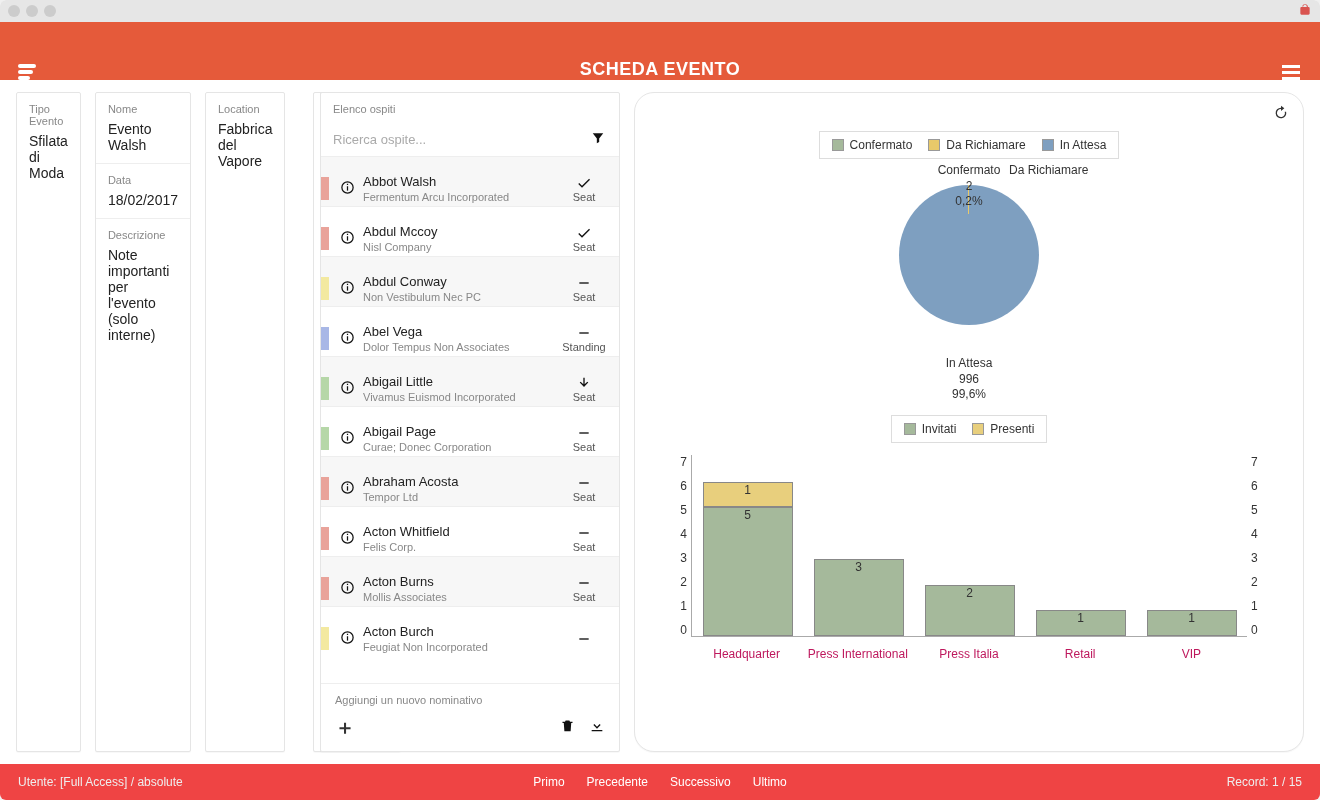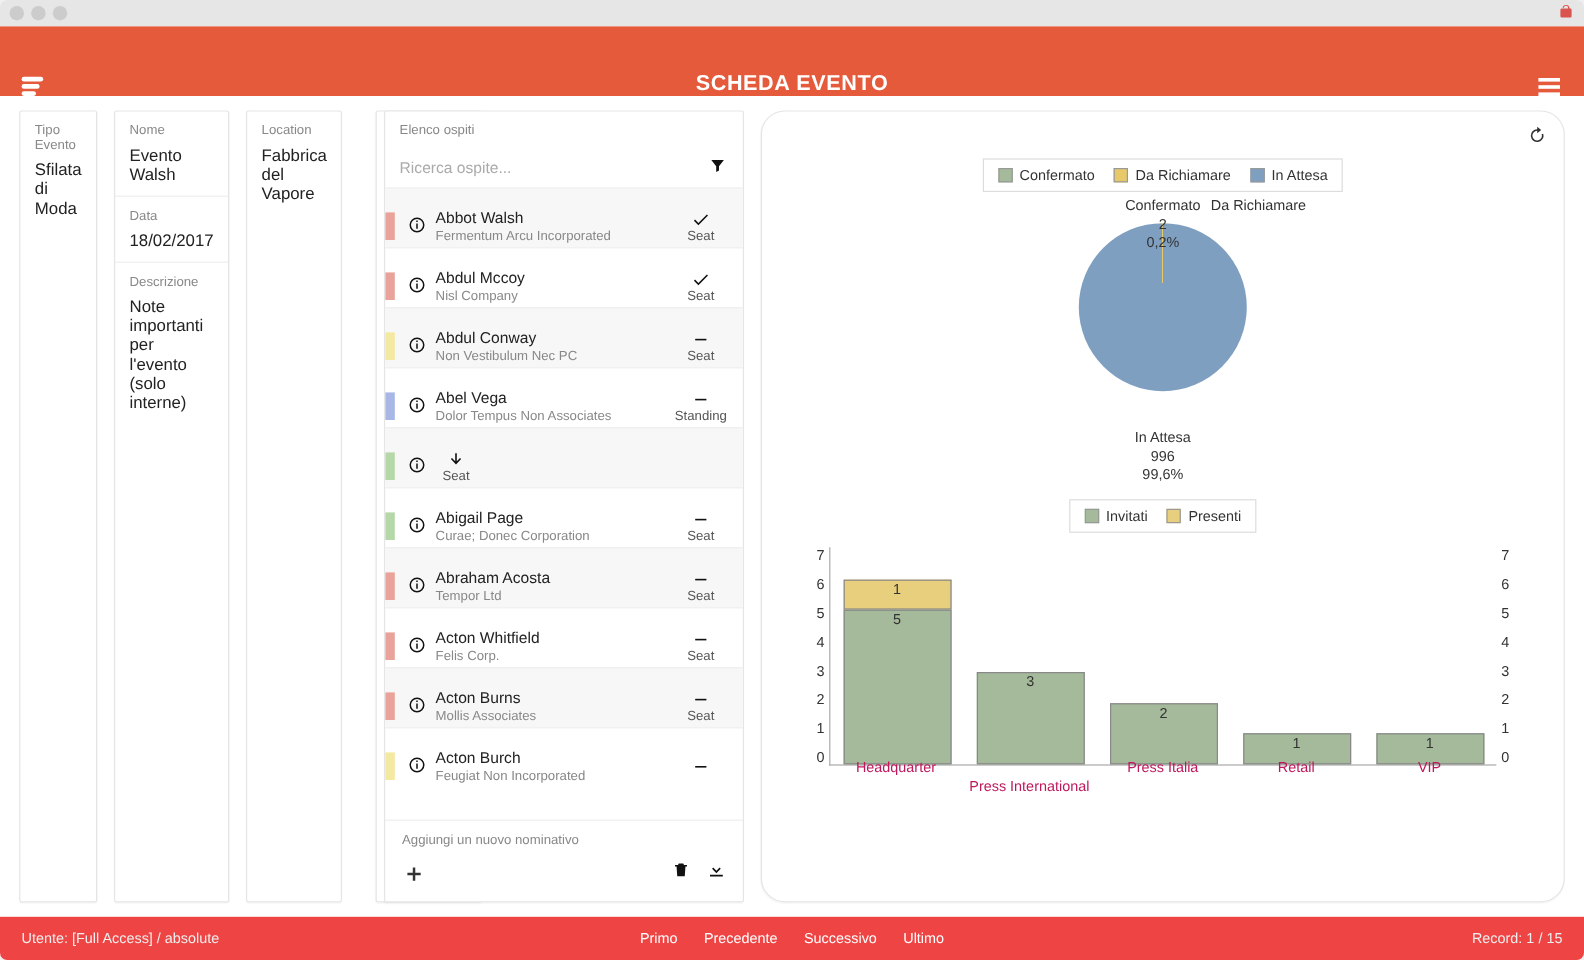--- a/index.html
+++ b/index.html
@@ -210,20 +210,24 @@
                     <rect x="5" y="11" width="14" height="2" fill="#111"></rect>
                   </svg></span><span>Standing</span></div>
             </div>
             <div class="guest-row alt">
               <div class="colorbar" style="background:#b6d7a8"></div>
               <span class="info-icon"><svg width="15" height="15" viewBox="0 0 24 24">
                   <circle cx="12" cy="12" r="9" fill="none" stroke="#111" stroke-width="2"></circle>
                   <rect x="11" y="10" width="2" height="7" fill="#111"></rect>
                   <rect x="11" y="6" width="2" height="2" fill="#111"></rect>
                 </svg></span>
+              <div class="guest-text">
+                <div class="guest-name">Abigail Little</div>
+                <div class="guest-company">Vivamus Euismod Incorporated</div>
+              </div>
               <div class="guest-right"><span class="guest-status-icon"><svg width="16" height="16" viewBox="0 0 24 24">
                     <path fill="#111" d="M11 4h2v10l4-4 1.4 1.4L12 18l-6.4-6.6L7 10l4 4z"></path>
                   </svg></span><span>Seat</span></div>
             </div>
             <div class="guest-row">
               <div class="colorbar" style="background:#b6d7a8"></div>
               <span class="info-icon"><svg width="15" height="15" viewBox="0 0 24 24">
                   <circle cx="12" cy="12" r="9" fill="none" stroke="#111" stroke-width="2"></circle>
                   <rect x="11" y="10" width="2" height="7" fill="#111"></rect>
                   <rect x="11" y="6" width="2" height="2" fill="#111"></rect>
@@ -403,21 +407,21 @@
               <div>6</div>
               <div>5</div>
               <div>4</div>
               <div>3</div>
               <div>2</div>
               <div>1</div>
               <div>0</div>
             </div>
           <div class="barlabels" id="barlabels">
               <div class="barlabel" style="width: 20%;">Headquarter</div>
-              <div class="barlabel" style="width: 20%; margin-top: 16px;">Press International</div>
+              <div class="barlabel" style="width: 20%;">Press International</div>
               <div class="barlabel" style="width: 20%;">Press Italia</div>
               <div class="barlabel" style="width: 20%;">Retail</div>
               <div class="barlabel" style="width: 20%;">VIP</div>
             </div>
         </div>
       </div>
     </div>
   </div>
 
   <div class="footer">

